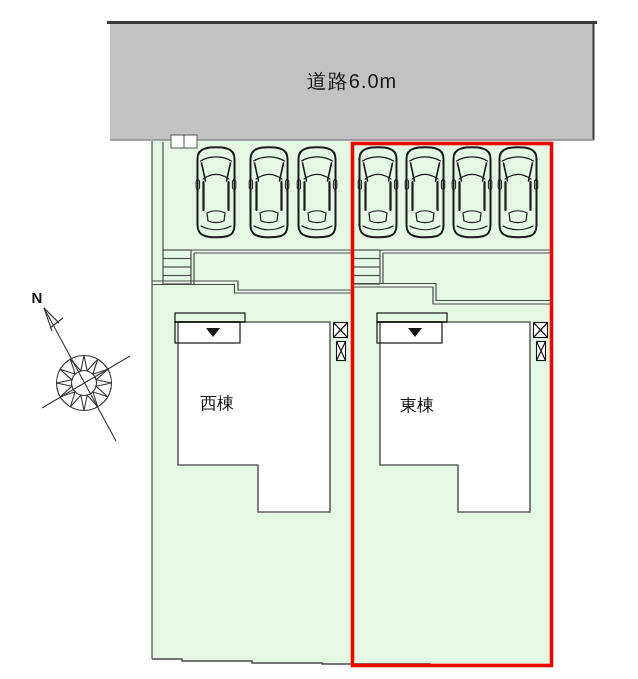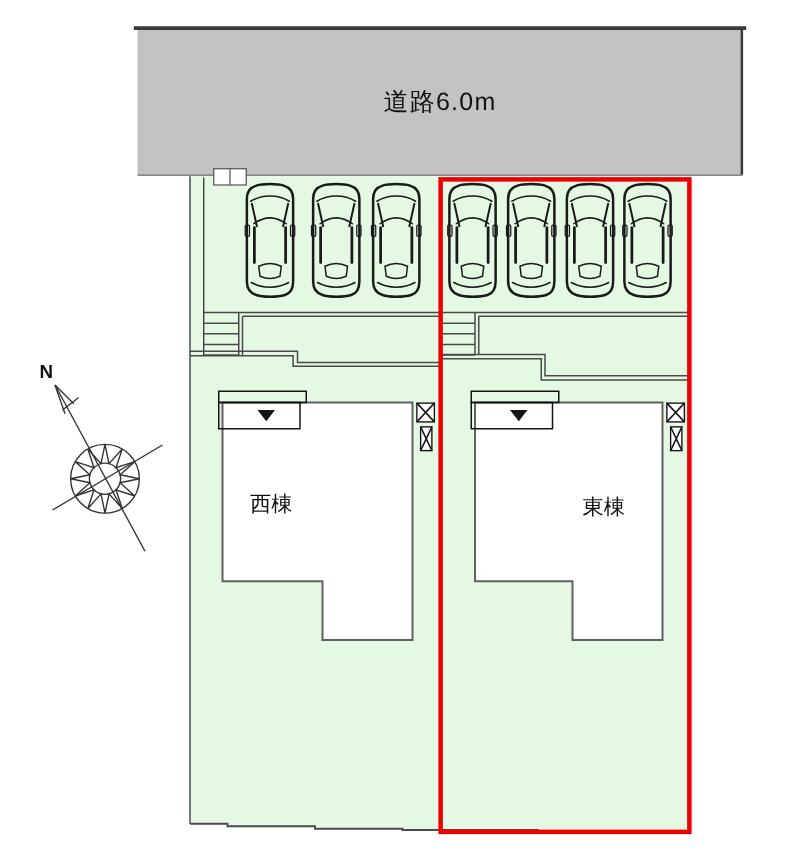--- a/index.html
+++ b/index.html
@@ -7,21 +7,21 @@
     position:relative;
     width:620px;height:679px;
     background:#ffffff;
     font-family:"Liberation Sans", sans-serif;
     overflow:hidden;
   }
   .canvas svg{position:absolute;left:0;top:0;}
   .lbl{position:absolute;color:#111;white-space:nowrap;}
   .road-lbl{left:252px;top:68px;width:200px;text-align:center;font-size:20px;letter-spacing:1px;}
   .west-lbl{left:200px;top:392px;width:100px;font-size:17px;}
-  .east-lbl{left:400px;top:394px;width:100px;text-align:right;font-size:17px;}
+  .east-lbl{left:400px;top:394px;width:100px;text-align:left;font-size:17px;}
   .north-lbl{left:27px;top:289px;width:20px;text-align:center;font-size:15px;font-weight:600;}
   
   .thin{stroke:#2a2a2a;stroke-width:1;fill:none;}
   .walk{stroke:#4a4a4a;stroke-width:1.2;fill:none;}
   .bldg{fill:#ffffff;stroke:#616161;stroke-width:1.6;}
   .porch{fill:none;stroke:#141414;stroke-width:1.2;}
   .xbox{fill:#ffffff;stroke:#141414;stroke-width:1.1;}
   .compass{stroke:#333333;stroke-width:1.1;fill:none;}
   .bottomline{stroke:#4a4a4a;stroke-width:1.5;fill:none;}
 </style>

